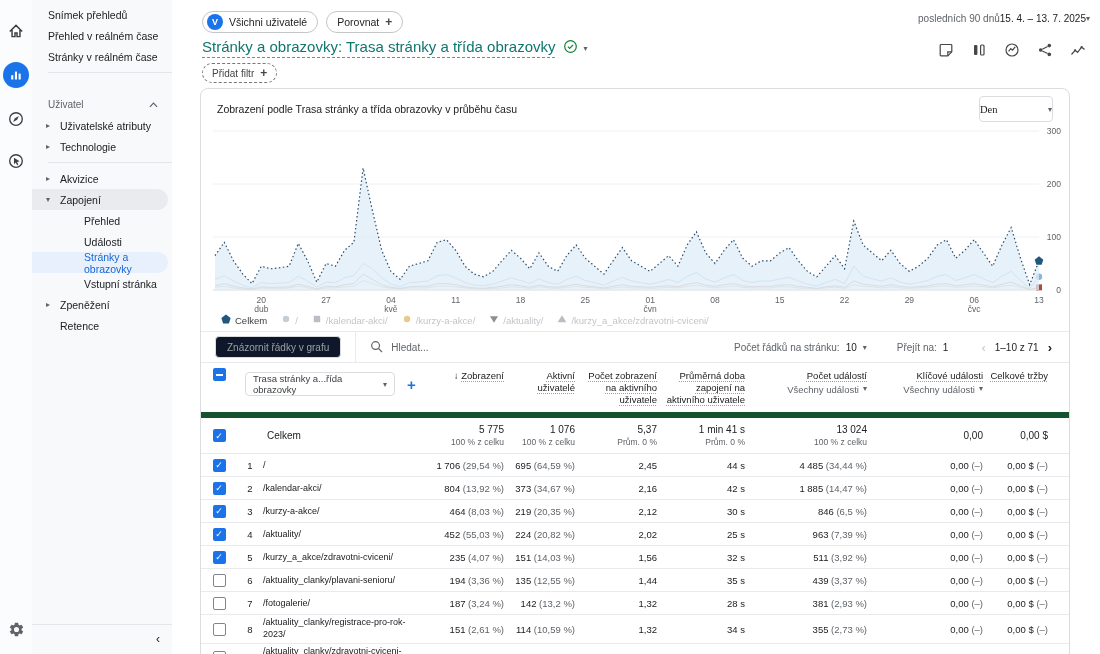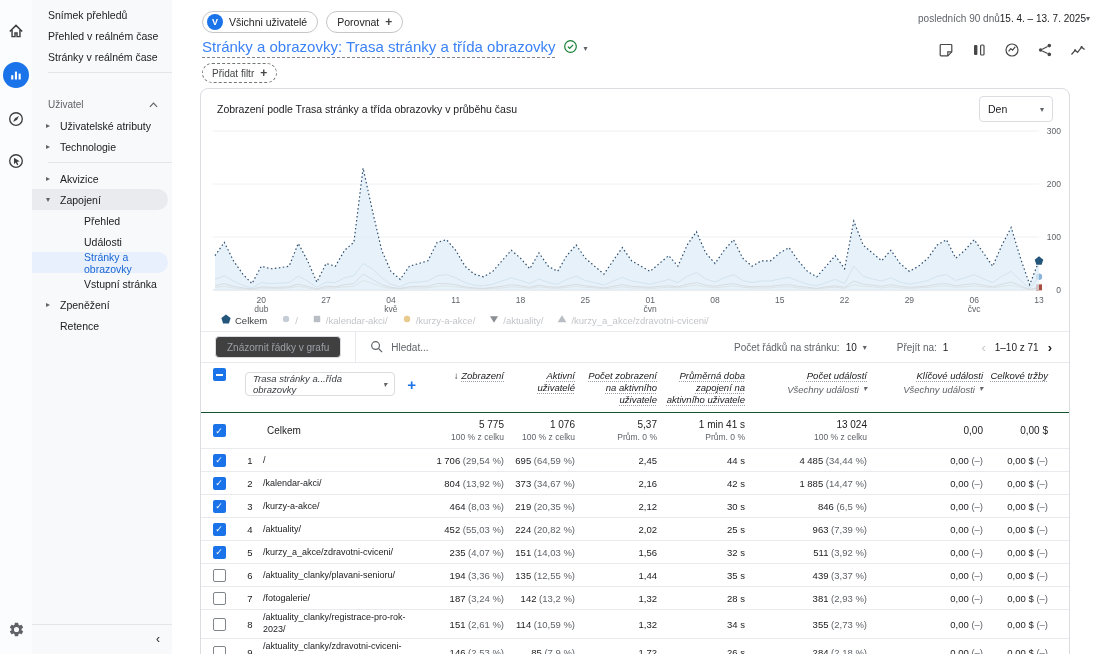--- a/index.html
+++ b/index.html
@@ -35,60 +35,60 @@
   .chip.compare { padding:0 10px; }
   .avatar { width:16px; height:16px; border-radius:50%; background:#1a73e8; color:#fff; font-size:9px; font-weight:bold;
             display:flex; align-items:center; justify-content:center; }
   .plus { color:#444746; font-size:12px; font-weight:bold; }
   .daterange { position:absolute; right:10px; top:13px; display:flex; align-items:center; gap:0; font-size:10px; cursor:pointer; }
   .dr-label { color:#5f6368; }
   .dr-value { color:#202124; }
   .caret { color:#5f6368; font-size:8px; }
 
   .titlerow { position:absolute; left:30px; top:38px; display:flex; align-items:center; gap:8px; }
-  .page-title { font-size:15px; color:#3b82f6; border-bottom:1px dashed #80868b; padding-bottom:2px; }
+  .page-title { font-size:15px; color:#0f766e; border-bottom:1px dashed #80868b; padding-bottom:2px; }
   .verify { display:flex; align-items:center; gap:5px; cursor:pointer; }
 
   .action-icons { position:absolute; right:14px; top:42px; display:flex; gap:17px; }
   .action-icons > span { cursor:pointer; display:flex; }
 
   .filter-chip { position:absolute; left:30px; top:63px; height:20px; border:1px dashed #747775; border-radius:10px;
                  display:flex; align-items:center; padding:0 9px; gap:6px; font-size:10px; color:#444746; cursor:pointer; }
 
   
   .card { position:absolute; left:28px; top:88px; width:870px; height:600px; border:1px solid #dadce0;
           border-radius:8px 8px 0 0; background:#fff; overflow:hidden; }
   .chart-head { position:relative; height:32px; padding:14px 16px 0 16px; }
   .chart-title { font-size:10.5px; color:#202124; }
   .gran-select { position:absolute; right:16px; top:7px; width:74px; height:26px; border:1px solid #dadce0; border-radius:4px;
-                 display:flex; align-items:center; justify-content:space-between; padding:0 8px; font-size:10.5px; cursor:pointer; background:#fff; }
+                 display:flex; align-items:center; justify-content:space-between; padding:0 0; font-size:10.5px; cursor:pointer; background:#fff;font-family:Liberation Serif, serif; }
   #chartsvg { display:block; margin-left:10px; }
 
   .legend { display:flex; gap:14px; align-items:center; padding:0 16px 4px 20px; font-size:9.5px; height:18px; }
   .lg-item { display:flex; align-items:center; gap:4px; }
   .lg-muted { color:#c2c5c9; }
   .lg-main { color:#3c4043; }
 
   .controls { height:32px; border-top:1px solid #e8eaed; border-bottom:1px solid #e8eaed; display:flex; align-items:center;
               padding:0 14px; font-size:10px; color:#5f6368; }
   .show-rows-btn { border:1px solid #dadce0; border-radius:4px; height:22px; padding:0 11px; color:#9aa0a6; font-size:10px;
-                   background:#404040; display:flex; align-items:center; }
+                   background:#0f172a; display:flex; align-items:center; }
   .ctl-div { width:1px; height:32px; background:#e8eaed; margin:0 14px; }
   .search { display:flex; align-items:center; gap:8px; }
   .search input { border:none; outline:none; font-size:10px; color:#202124; width:110px; font-family:inherit; }
   .search input::placeholder { color:#5f6368; }
   .ctl-right { margin-left:auto; display:flex; align-items:center; gap:6px; }
   .ctl-dark { color:#202124; }
   .pg-prev { color:#c4c7c5; font-size:13px; padding:0 3px; cursor:pointer; }
   .pg-next { color:#202124; font-size:13px; font-weight:bold; padding:0 3px; cursor:pointer; }
   .gap18 { width:18px; }
 
   
   .thead { display:grid; grid-template-columns:36px 194px 75px 71px 82px 88px 122px 116px 65px;
-           border-bottom:1px solid #14532d; padding:5px 0 4px 0; align-items:start;font-style:italic; }
+           border-bottom:6px solid #14532d; padding:5px 0 4px 0; align-items:start; }
   .th { font-size:9.5px; color:#202124; text-align:right; padding:2px 2px; line-height:1.28; }
   .th .lbl { text-decoration:underline; text-decoration-style:dotted; text-decoration-color:#9aa0a6; text-underline-offset:2px; }
   .th .sub { color:#5f6368; display:flex; justify-content:flex-end; gap:4px; margin-top:2px; cursor:pointer; }
   .dim-cell { display:flex; align-items:center; gap:12px; padding-top:4px; }
   .dim-select { width:150px; height:24px; border:1px solid #dadce0; border-radius:4px; font-size:9.5px; color:#3c4043;
                 display:flex; align-items:center; justify-content:space-between; padding:0 7px; margin-left:8px; cursor:pointer; background:#fff; }
   .dim-plus { color:#1a73e8; font-size:15px; font-weight:bold; cursor:pointer; }
   .sort-arrow { color:#202124; }
 
   .grid-row { display:grid; grid-template-columns:36px 26px 168px 75px 71px 82px 88px 122px 116px 65px; align-items:center;

